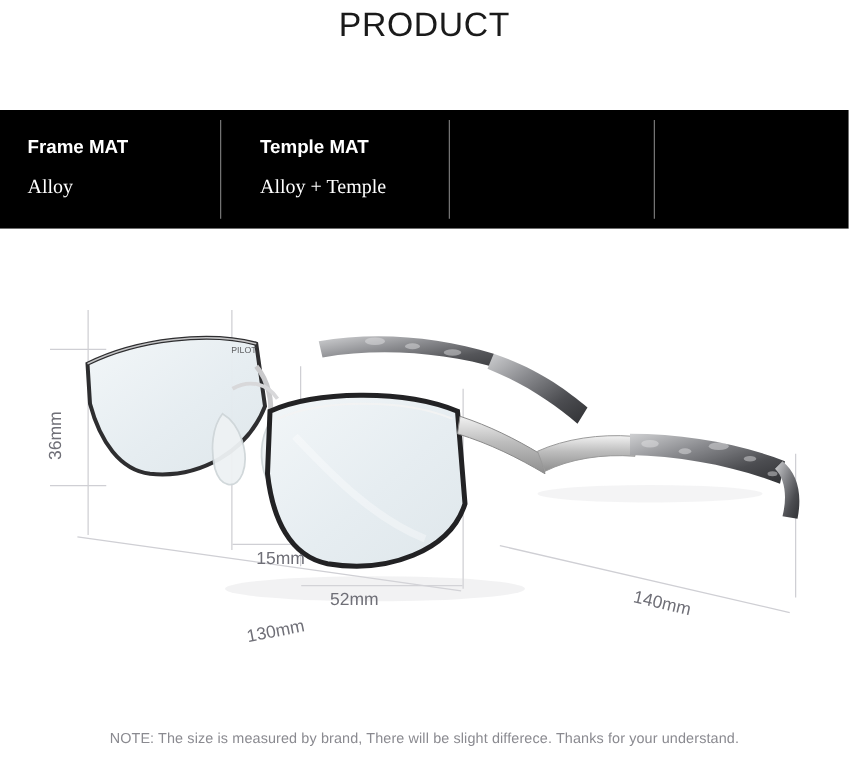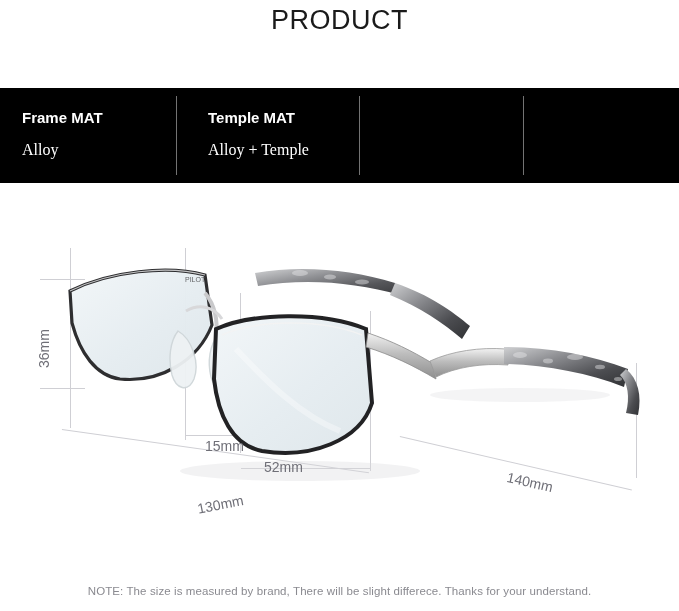--- a/index.html
+++ b/index.html
@@ -243,20 +243,20 @@
       </g>
 
       <text x="185" y="99" font-family="Liberation Sans, sans-serif" font-size="7" fill="#4a4a4c" opacity="0.85">PILOT</text>
 
       <ellipse cx="300" cy="288" rx="120" ry="10" fill="#d9d9dd" opacity="0.35"></ellipse>
       <ellipse cx="520" cy="212" rx="90" ry="7" fill="#d9d9dd" opacity="0.3"></ellipse>
     </svg>
 
     <div class="dim-text rot90" style="left:36px; top:185px;">36mm</div>
     <div class="dim-text" style="left:157px; top:255px;margin-left:48px;">15mm</div>
-    <div class="dim-text" style="left:264px; top:276px;">52mm</div>
+    <div class="dim-text" style="left:264px; top:288px;">52mm</div>
     <div class="dim-text tilt" style="left:196px; top:318px;">130mm</div>
     <div class="dim-text tilt-r" style="left:509px; top:286px;">140mm</div>
   </div>
 
   <div class="note">NOTE: The size is measured by brand, There will be slight differece. Thanks for your understand.</div>
 
 </div>
 
 </body></html>

